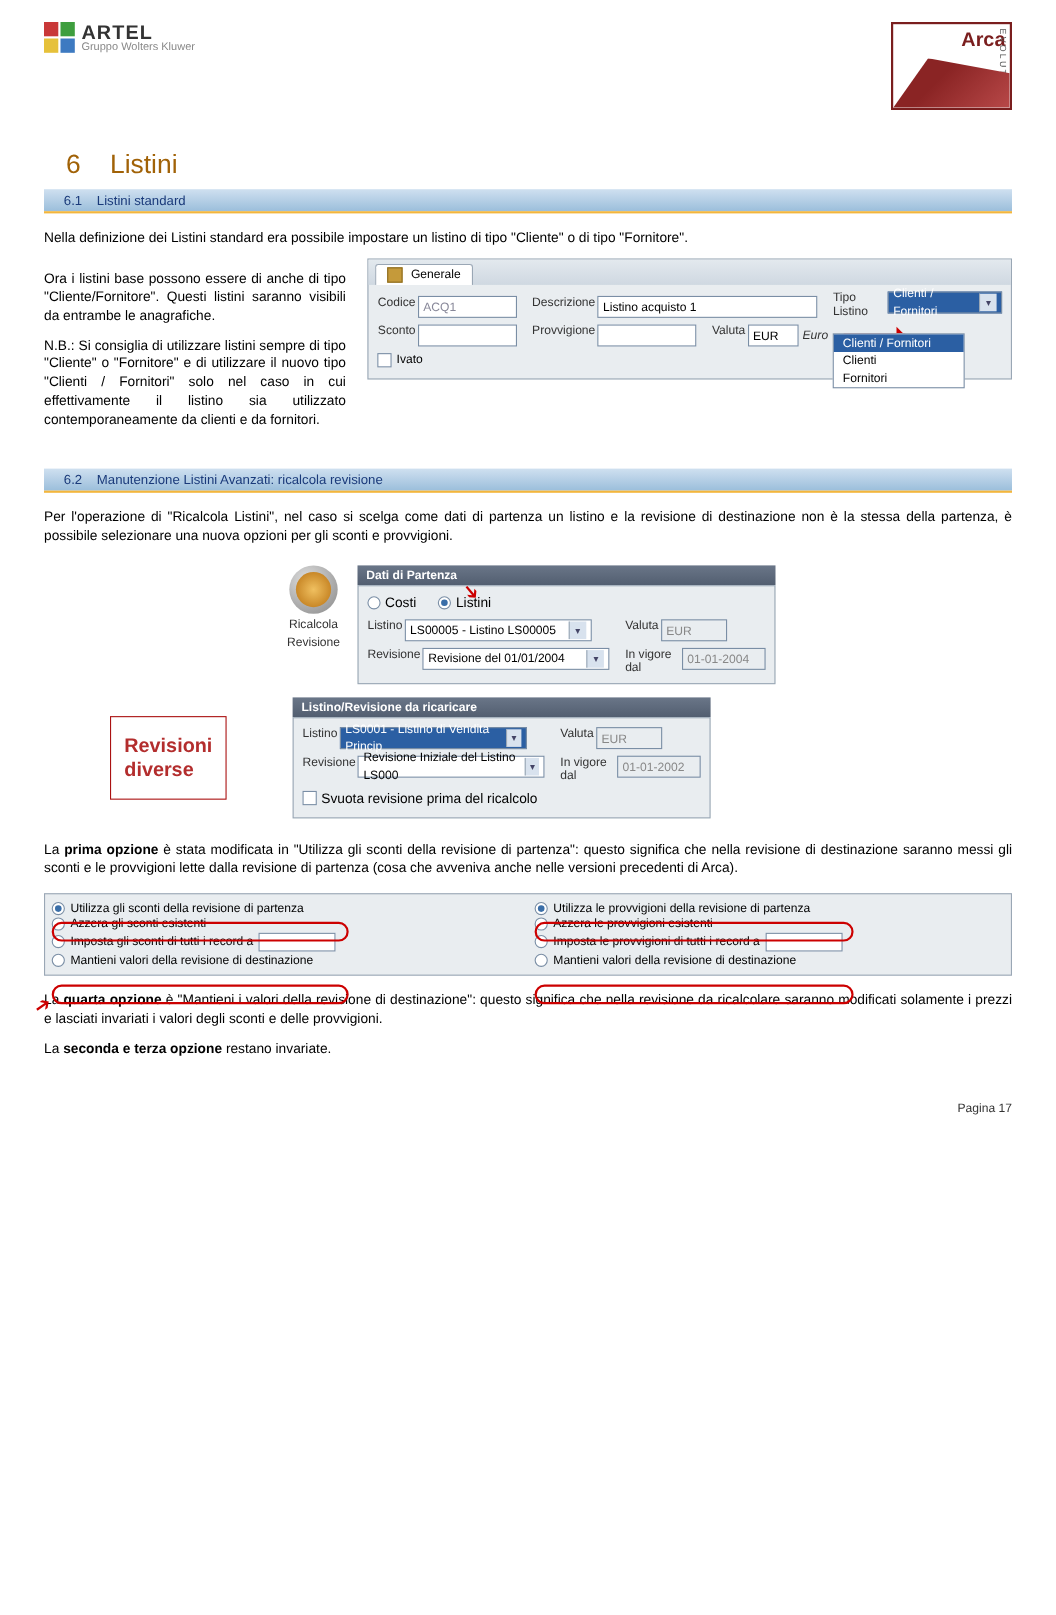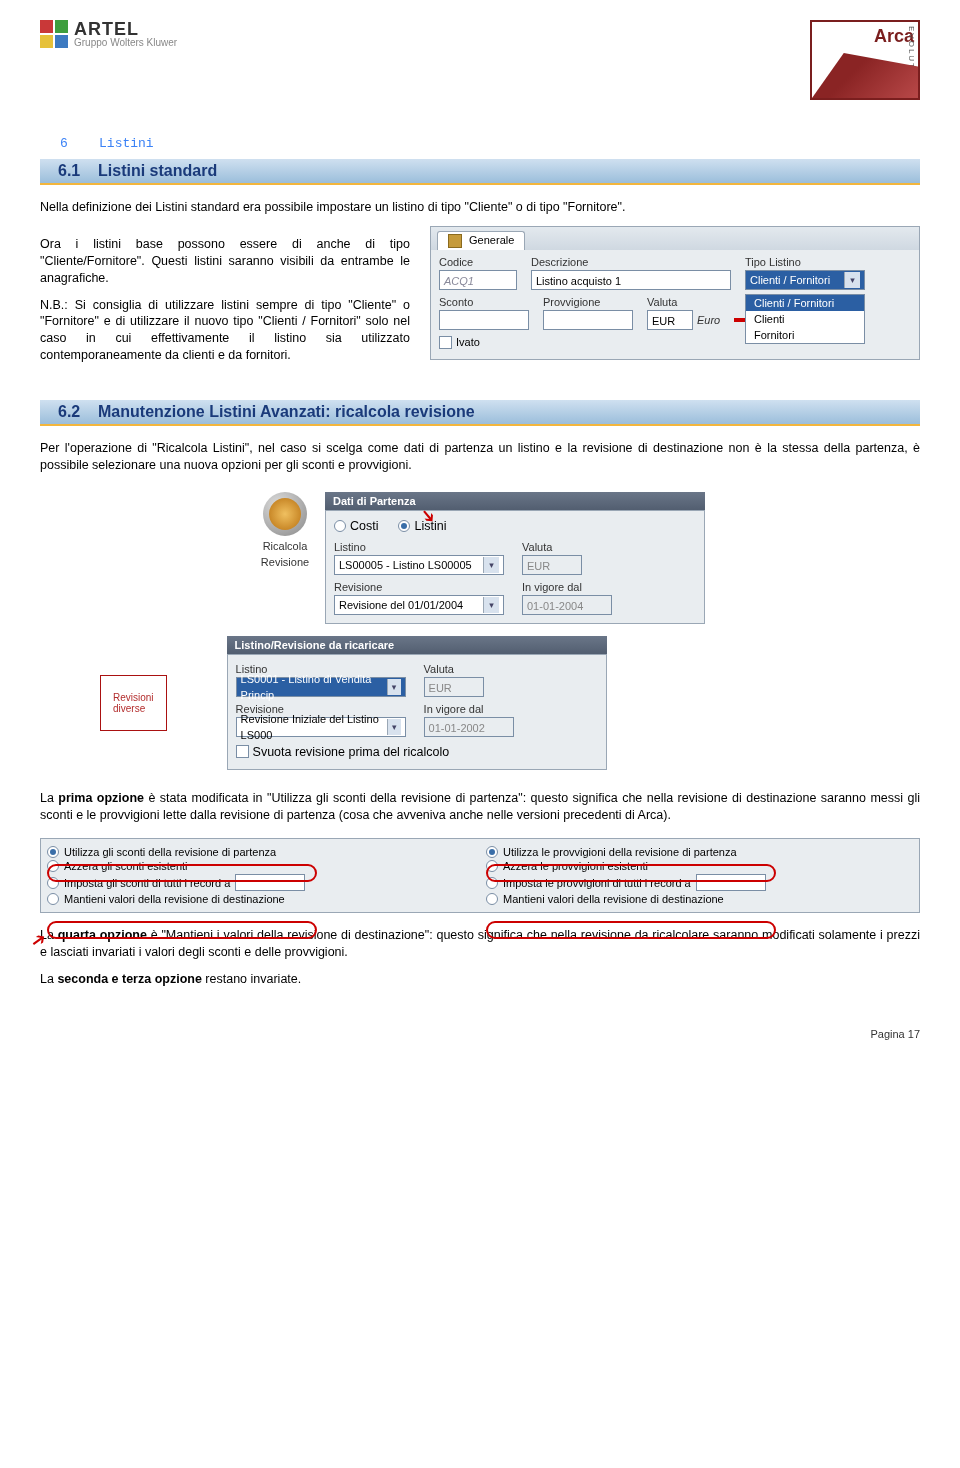--- a/index.html
+++ b/index.html
@@ -13,54 +13,54 @@
   .logo-artel .tiles span:nth-child(3){background:#e6c13a;}
   .logo-artel .tiles span:nth-child(4){background:#3d7ac1;}
   .logo-artel .txt { line-height:1; }
   .logo-artel .brand { font-weight:bold; font-size:18px; letter-spacing:1px; color:#333; }
   .logo-artel .sub { font-size:10px; color:#888; }
   .logo-arca { text-align:right; border:2px solid #7a1e1e; width:110px; height:80px; padding:4px; position:relative; }
   .logo-arca .name { font-weight:bold; color:#7a1e1e; font-size:18px; }
   .logo-arca .evo { font-size:8px; color:#555; writing-mode:vertical-rl; position:absolute; right:2px; top:4px; letter-spacing:2px; }
   .logo-arca .shape { position:absolute; bottom:0; left:0; width:100%; height:45px; background:linear-gradient(135deg,#8a2424 40%,#b84848 100%); clip-path:polygon(0 100%,30% 0,100% 30%,100% 100%); }
 
-  h1.sec { color:#3b82f6; font-size:13px; font-weight:normal; padding:6px 0 6px 20px; margin-bottom:2px;font-family:Liberation Mono, monospace; }
-  .bar { background:linear-gradient(#cfe0f0,#9bbedb); color:#1a3a7a; font-size:16px; padding:3px 6px 3px 18px; border-bottom:2px solid #f3b63d; margin-bottom:14px;font-weight:bold; }
+  h1.sec { color:#a16207; font-size:24px; font-weight:normal; padding:6px 0 6px 20px; margin-bottom:2px; }
+  .bar { background:linear-gradient(#cfe0f0,#9bbedb); color:#1a3a7a; font-size:12px; padding:3px 6px 3px 18px; border-bottom:2px solid #f3b63d; margin-bottom:14px; }
   .bar.sub { margin-top:26px; }
 
   p { margin:10px 0; text-align:justify; line-height:1.35; }
   .two-col { display:flex; gap:20px; align-items:flex-start; }
   .two-col .txtcol { flex:1; }
   .two-col .imgcol { flex:0 0 490px; }
 
   .win { border:1px solid #9aa7b5; background:#e9edf0; font-size:11px; }
   .tabrow { background:linear-gradient(#e3e9ee,#cfd8e1); padding:4px 6px 0 6px; }
   .tab { display:inline-block; background:#fff; border:1px solid #9aa7b5; border-bottom:none; border-radius:3px 3px 0 0; padding:2px 10px; }
   .formrow { display:flex; padding:6px 8px; gap:14px; align-items:flex-end; }
-  .fld { display:flex; flex-direction:column; gap:2px; }
+  .fld { display:flex; flex-direction:row; gap:2px; }
   .fld label { color:#333; font-size:11px; }
   .inp { background:#fff; border:1px solid #7a8ea5; padding:2px 4px; font-size:11px; height:20px; line-height:16px; }
   .inp.sel { display:flex; justify-content:space-between; align-items:center; }
   .inp.sel .chev { background:#d8e2ee; border-left:1px solid #9aa7b5; width:16px; text-align:center; font-size:9px; color:#446; }
   .inp.hl { background:#2b5fa3; color:#fff; }
   .inp.ro { background:#e9edf0; color:#888; }
   .dropdown { position:absolute; background:#fff; border:1px solid #7a8ea5; font-size:11px; z-index:5; }
   .dropdown div { padding:2px 8px; }
   .dropdown div.hl { background:#2b5fa3; color:#fff; }
-  .w-codice{width:78px;font-style:italic;} .w-desc{width:200px;} .w-tipo{width:120px;}
+  .w-codice{width:90px;} .w-desc{width:200px;} .w-tipo{width:120px;}
   .w-sconto{width:90px;} .w-provv{width:90px;} .w-valuta{width:46px;}
   .chk { display:inline-flex; align-items:center; gap:4px; }
   .chk .box { width:13px; height:13px; border:1px solid #7a8ea5; background:#fff; }
   .icon-cube{display:inline-block;width:14px;height:14px;background:#c59a3a;border:1px solid #8a6a1e;margin-right:4px;vertical-align:middle;}
 
   .arrow-red { color:#c00; font-size:18px; }
   .arrow-h { position:relative; width:56px; height:4px; background:#c00; }
   .arrow-h::after{content:"";position:absolute;right:-8px;top:-6px;border:8px solid transparent;border-left-color:#c00;}
 
-  .annotation-box { border:1.5px solid #aa1111; padding:16px 12px; font-weight:normal; font-size:10px; }
+  .annotation-box { border:1.5px solid #aa1111; padding:16px 12px; font-weight:bold; font-size:18px; }
   .annotation-box .r1{color:#b32d2d;} .annotation-box .r2{color:#b32d2d;}
 
   .ricalcola-wrap { display:flex; justify-content:center; gap:10px; margin:18px 0 10px; }
   .ricalcola-wrap .side { display:flex; flex-direction:column; align-items:center; gap:4px; font-size:11px; color:#333; width:60px; }
   .gear { width:44px; height:44px; border-radius:50%; background:radial-gradient(circle at 35% 30%,#ddd,#888); position:relative; }
   .gear::before{content:"";position:absolute;inset:6px;border-radius:50%;background:radial-gradient(circle,#f0c060,#b87010);}
   .ricalcola-panel { width:380px; }
   .panel-head { background:linear-gradient(#6a7688,#525e70); color:#fff; font-size:11px; padding:3px 8px; font-weight:bold; }
   .panel-body { background:#e9edf0; border:1px solid #9aa7b5; padding:8px; }
   .rad { display:inline-flex; align-items:center; gap:4px; }

